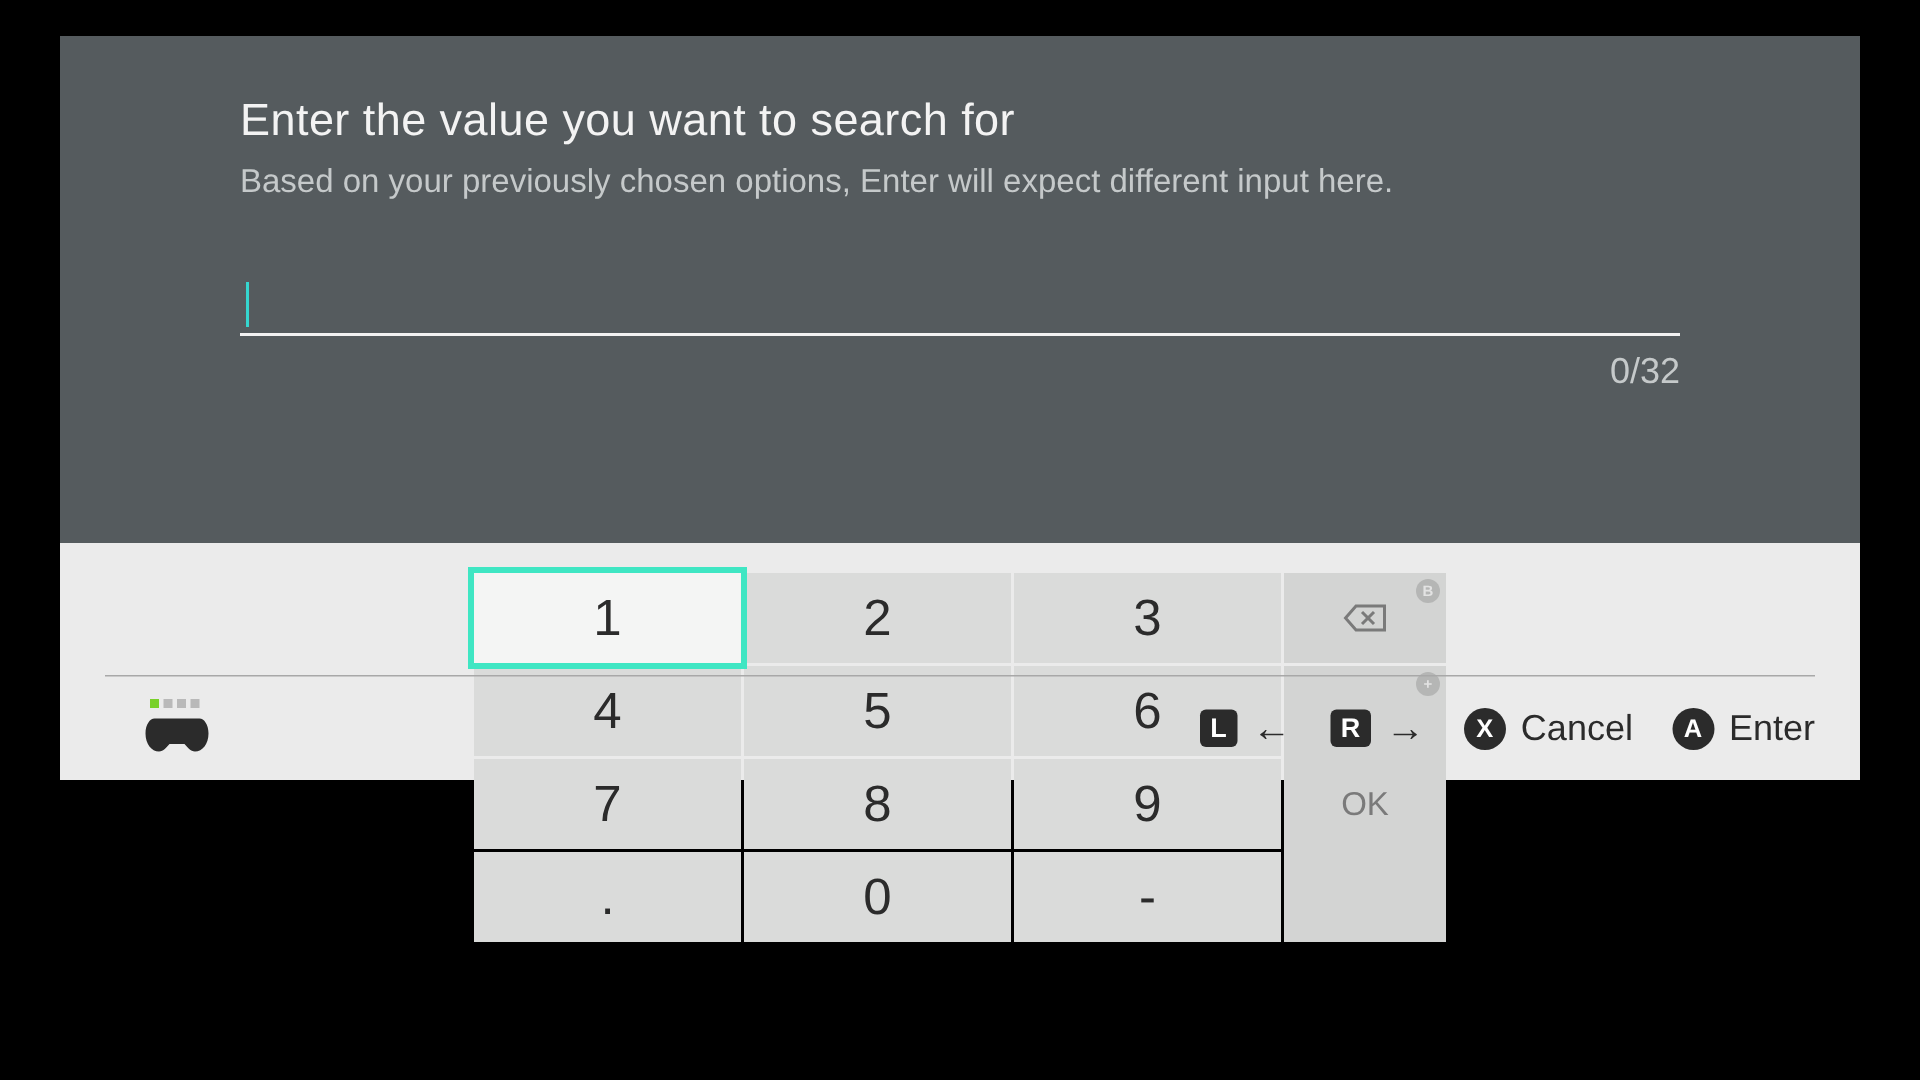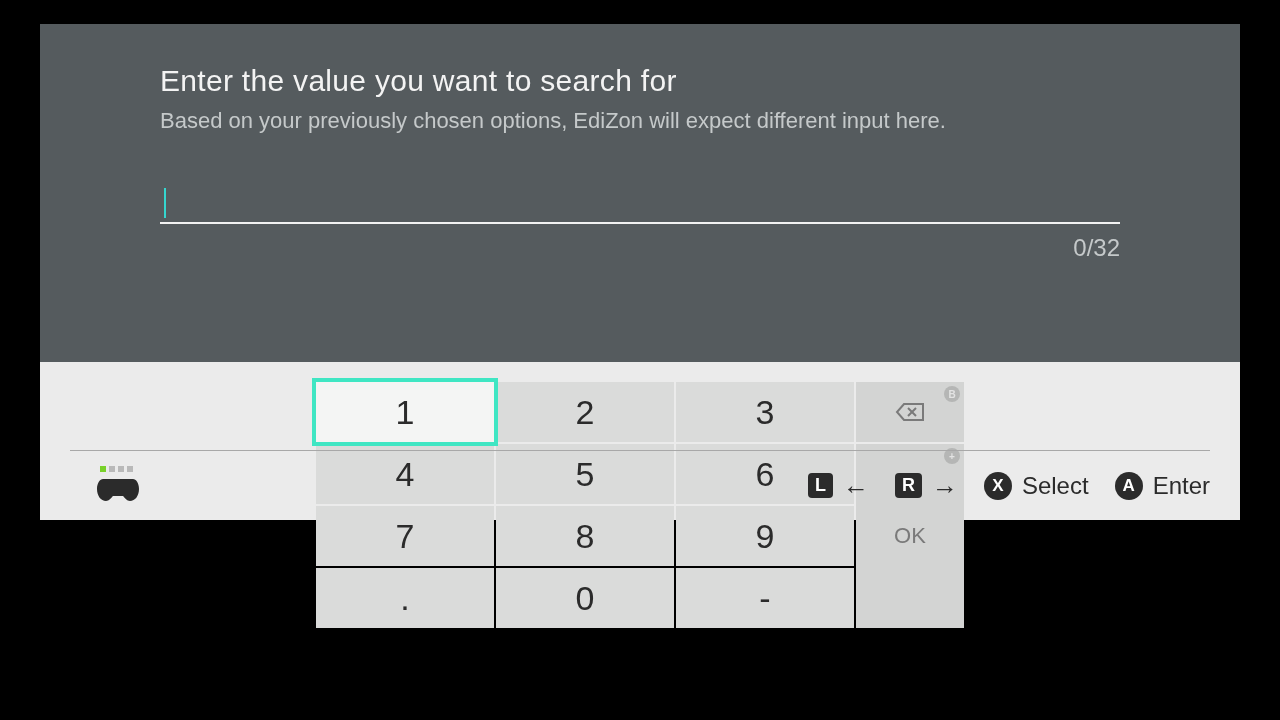--- a/index.html
+++ b/index.html
@@ -121,21 +121,21 @@
   }
   .arrow { font-size: 26px; color: #2b2b2b; }
 </style>
 </head>
 <body>
 
 <div class="screen">
 
   <div class="header">
     <div class="title">Enter the value you want to search for</div>
-    <div class="subtitle">Based on your previously chosen options, EdiZon will expect different input here.</div>
+    <div class="subtitle">Based on your previously chosen options, Enter will expect different input here.</div>
     <div class="input-wrap">
       <div class="input-line">
         <div class="caret"></div>
       </div>
       <div class="counter">0/32</div>
     </div>
   </div>
 
   <div class="keypad">
     <div class="keypad-inner">
@@ -194,21 +194,21 @@
       <div class="hint">
         <span class="btnchip">L</span>
         <span class="arrow">←</span>
       </div>
       <div class="hint">
         <span class="btnchip">R</span>
         <span class="arrow">→</span>
       </div>
       <div class="hint">
         <span class="circlechip">X</span>
-        <span>Select</span>
+        <span>Cancel</span>
       </div>
       <div class="hint">
         <span class="circlechip">A</span>
         <span>Enter</span>
       </div>
     </div>
   </div>
 
 </div>
 

